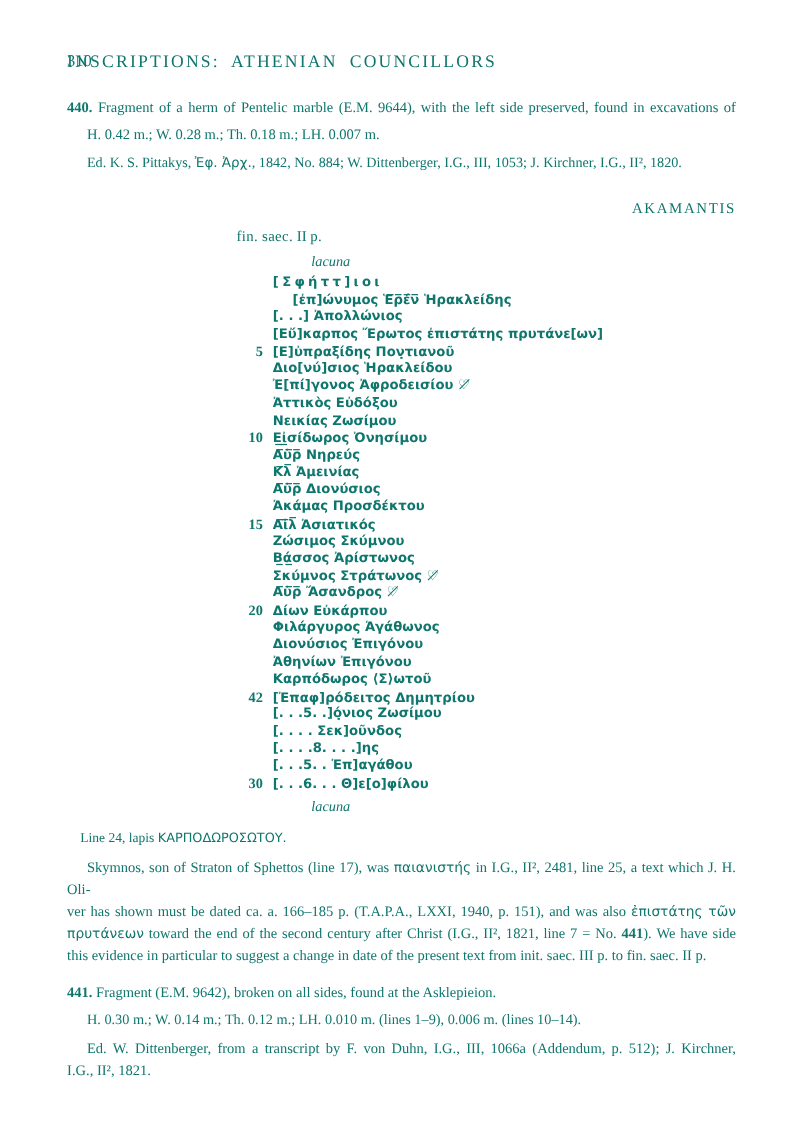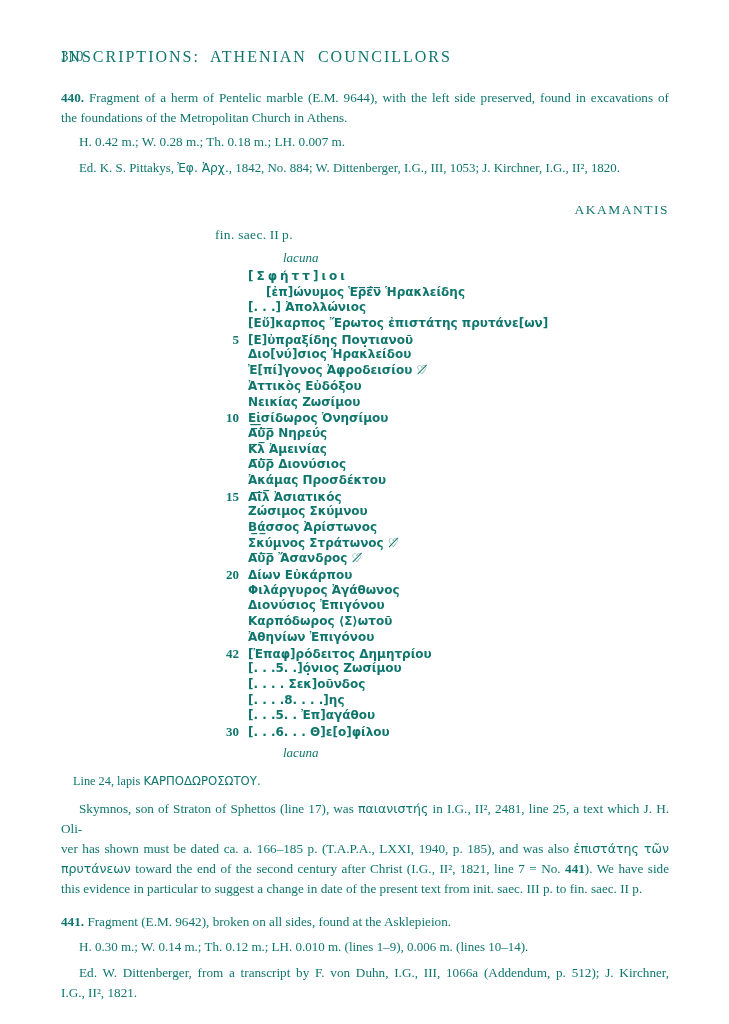--- a/index.html
+++ b/index.html
@@ -63,21 +63,20 @@
 <div class="page">
   <div class="content">
 
     <div class="running-header">
       <span class="pgnum">310</span>
       <span class="rh-title">INSCRIPTIONS: ATHENIAN COUNCILLORS</span>
     </div>
 
     <div class="para p440">
       <div class="jline"><span class="bd">440.</span><span> Fragment of a herm of Pentelic marble (E.M. 9644), with the left side preserved, found in excavations of</span></div>
-      <div><span>the foundations of the Metropolitan Church in Athens.</span></div>
     </div>
 
     <div class="para hang dims440">H. 0.42 m.; W. 0.28 m.; Th. 0.18 m.; LH. 0.007 m.</div>
 
     <div class="para hang oneline ed440"><span>Ed. K. S. Pittakys, </span><span class="gk">Ἐφ. Ἀρχ.</span><span>, 1842, No. 884; W. Dittenberger, </span><span class="it">I.G.</span><span>, III, 1053; J. Kirchner, </span><span class="it">I.G.</span><span>, II², 1820.</span></div>
 
     <div class="tribe">AKAMANTIS</div>
 
     <div class="dateline"><span class="it">fin. saec.</span><span> II </span><span class="it">p.</span></div>
 
@@ -168,25 +167,25 @@
         <div class="gline">
           <span class="gnum"></span>
           <span class="gtext">Φιλάργυρος Ἀγάθωνος</span>
         </div>
         <div class="gline">
           <span class="gnum"></span>
           <span class="gtext">Διονύσιος Ἐπιγόνου</span>
         </div>
         <div class="gline">
           <span class="gnum"></span>
+          <span class="gtext">Ἀθηνίων Ἐπιγόνου</span>
+        </div>
+        <div class="gline">
+          <span class="gnum"></span>
           <span class="gtext">Καρπόδωρος ⟨Σ⟩ωτοῦ</span>
-        </div>
-        <div class="gline">
-          <span class="gnum"></span>
-          <span class="gtext">Ἀθηνίων Ἐπιγόνου</span>
         </div>
         <div class="gline">
           <span class="gnum">42</span>
           <span class="gtext">[Ἐπαφ]ρόδειτος Δημητρίου</span>
         </div>
         <div class="gline">
           <span class="gnum"></span>
           <span class="gtext">[. . .5. .]ό̣νιος Ζωσίμου</span>
         </div>
         <div class="gline">
@@ -206,21 +205,21 @@
           <span class="gtext">[. . .6. . . Θ]ε[ο]φίλου</span>
         </div>
       </div>
 
     <div class="lacuna lacuna-bottom">lacuna</div>
 
     <div class="apparatus"><span>Line 24, </span><span class="it">lapis</span><span> </span><span class="gk">ΚΑΡΠΟΔΩΡΟΣΩΤΟΥ.</span></div>
 
     <div class="para commentary">
       <div class="jline indent"><span>Skymnos, son of Straton of Sphettos (line 17), was </span><span class="gk">παιανιστής</span><span> in </span><span class="it">I.G.</span><span>, II², 2481, line 25, a text which J. H. Oli-</span></div>
-      <div class="jline"><span>ver has shown must be dated </span><span class="it">ca. a.</span><span> 166–185 </span><span class="it">p.</span><span> (</span><span class="it">T.A.P.A.</span><span>, LXXI, 1940, p. 185), and was also </span><span class="gk">ἐπιστάτης τῶν</span></div>
+      <div class="jline"><span>ver has shown must be dated </span><span class="it">ca. a.</span><span> 166–185 </span><span class="it">p.</span><span> (</span><span class="it">T.A.P.A.</span><span>, LXXI, 1940, p. 151), and was also </span><span class="gk">ἐπιστάτης τῶν</span></div>
       <div class="jline"><span class="gk">πρυτάνεων</span><span> toward the end of the second century after Christ (</span><span class="it">I.G.</span><span>, II², 1821, line 7 = No. </span><span class="bd">441</span><span>). We have side</span></div>
       <div><span>this evidence in particular to suggest a change in date of the present text from </span><span class="it">init. saec.</span><span> III </span><span class="it">p.</span><span> to </span><span class="it">fin. saec.</span><span> II </span><span class="it">p.</span></div>
     </div>
 
     <div class="para p441"><span class="bd">441.</span><span> Fragment (E.M. 9642), broken on all sides, found at the Asklepieion.</span></div>
 
     <div class="para hang dims441">H. 0.30 m.; W. 0.14 m.; Th. 0.12 m.; LH. 0.010 m. (lines 1–9), 0.006 m. (lines 10–14).</div>
 
     <div class="para ed441">
       <div class="jline indent"><span>Ed. W. Dittenberger, from a transcript by F. von Duhn, </span><span class="it">I.G.</span><span>, III, 1066</span><span class="it">a</span><span> (</span><span class="it">Addendum</span><span>, p. 512); J. Kirchner,</span></div>

